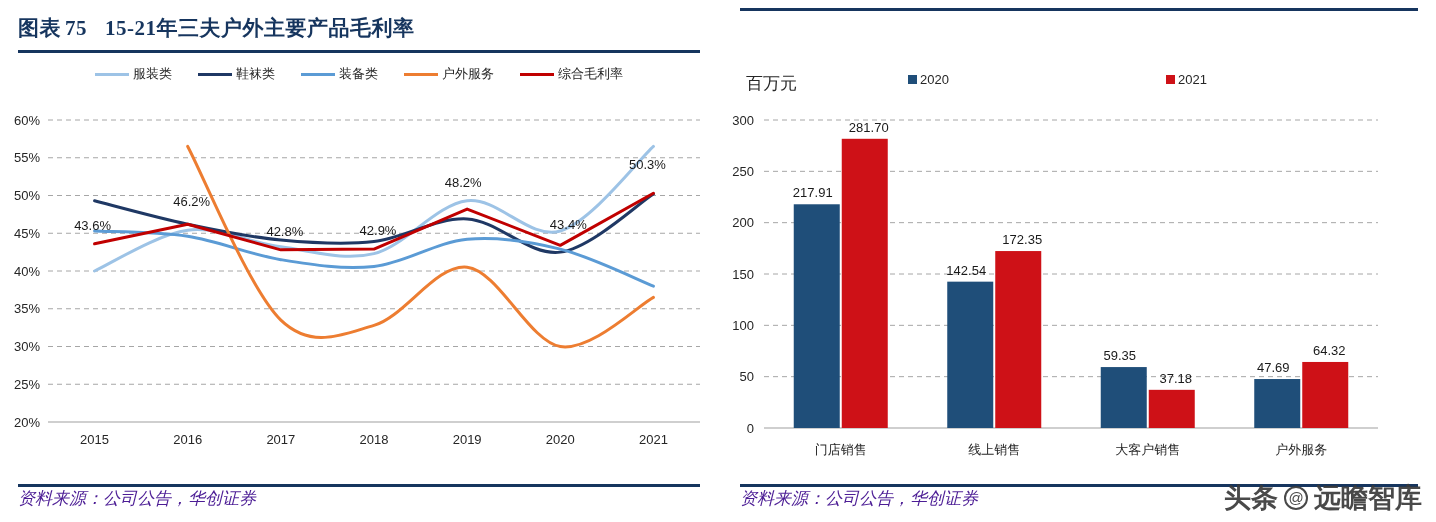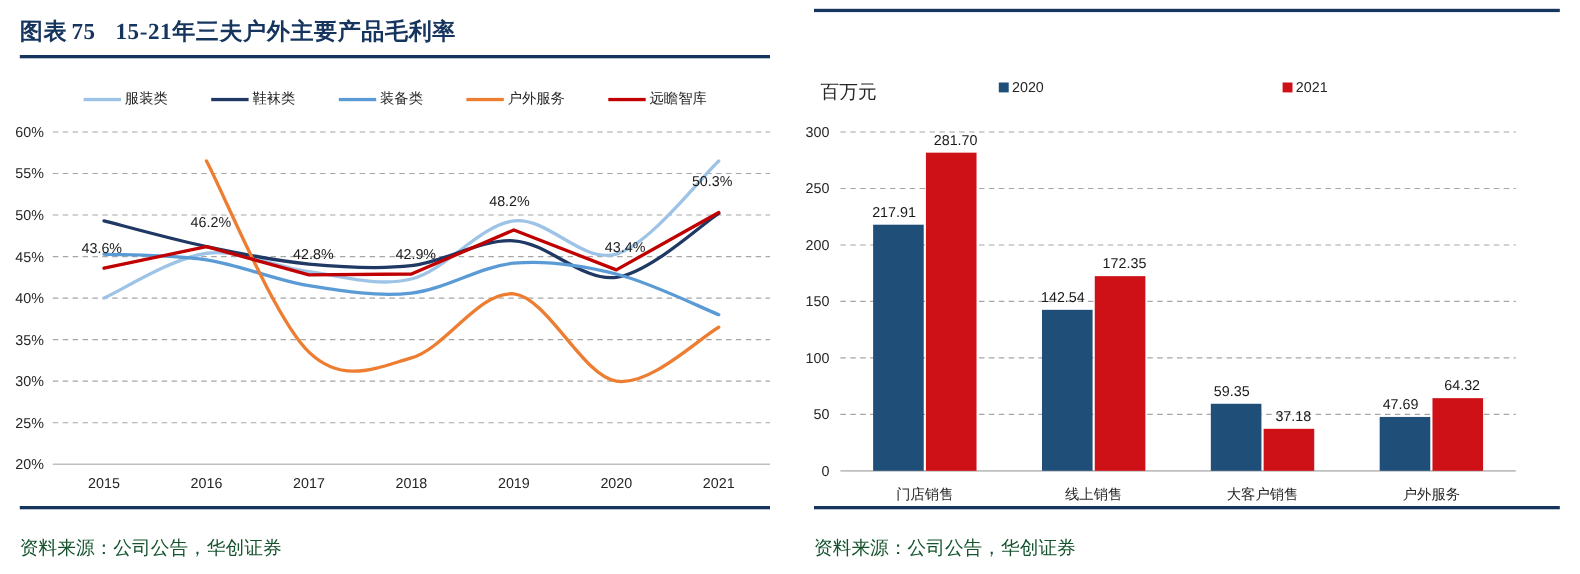--- a/index.html
+++ b/index.html
@@ -38,33 +38,34 @@
   
   .footer {
     position: absolute;
     left: 18px; right: 18px;
     bottom: 12px;
   }
   .panel.right .footer { left: 22px; }
   .footer-rule { height: 3px; background: #16355E; }
   .footer-src {
     font-family: "Liberation Serif", "DejaVu Serif", serif;
+    font-style: italic;
     font-size: 17px;
-    color: #14532d;
-    padding-top: 24px;
+    color: #4c1d95;
+    padding-top: 0;
     white-space: nowrap;
   }
 
   
   .legend-line {
     display: flex;
     align-items: center;
     justify-content: center;
-    gap: 39px;
-    padding-top: 28px;
+    gap: 26px;
+    padding-top: 12px;
     font-size: 13px;
     color: #262626;
   }
   .legend-item { display: flex; align-items: center; gap: 4px; white-space: nowrap; }
   .legend-swatch-line { width: 34px; height: 3px; display: inline-block; }
 
   .legend-bar {
     position: absolute;
     top: 70px; left: 0; right: 0;
     height: 22px;
@@ -138,21 +139,21 @@
       <div class="legend-item">
         <span class="legend-swatch-line" style="background:#5B9BD5"></span>
         <span>装备类</span>
       </div>
       <div class="legend-item">
         <span class="legend-swatch-line" style="background:#ED7D31"></span>
         <span>户外服务</span>
       </div>
       <div class="legend-item">
         <span class="legend-swatch-line" style="background:#C00000"></span>
-        <span>远瞻智库</span>
+        <span>综合毛利率</span>
       </div>
     </div>
 
     <div class="plot-wrap">
       <svg class="plot" id="line-svg" width="718" height="460" style="left:0; top:62px;">
           <line x1="48" x2="700" y1="360" y2="360" class="axisline"></line>
           <text x="40" y="364.5" text-anchor="end" class="tick-label">20%</text>
           <line x1="48" x2="700" y1="322.25" y2="322.25" class="gridline"></line>
           <text x="40" y="326.75" text-anchor="end" class="tick-label">25%</text>
           <line x1="48" x2="700" y1="284.5" y2="284.5" class="gridline"></line>
@@ -250,14 +251,19 @@
           <rect x="584.25" y="269.9648" width="46" height="66.03519999999997" fill="#CE1117"></rect>
           <text x="611.25" y="262.9648" text-anchor="middle" class="dlabel">64.32</text>
         </svg>
     </div>
 
     <div class="footer">
       <div class="footer-rule"></div>
       <div class="footer-src">资料来源：公司公告，华创证券</div>
     </div>
 
+    <div class="watermark">
+      <span>头条</span>
+      <span class="at">@</span>
+      <span>远瞻智库</span>
+    </div>
   </div>
 </div>
 
 </body></html>

